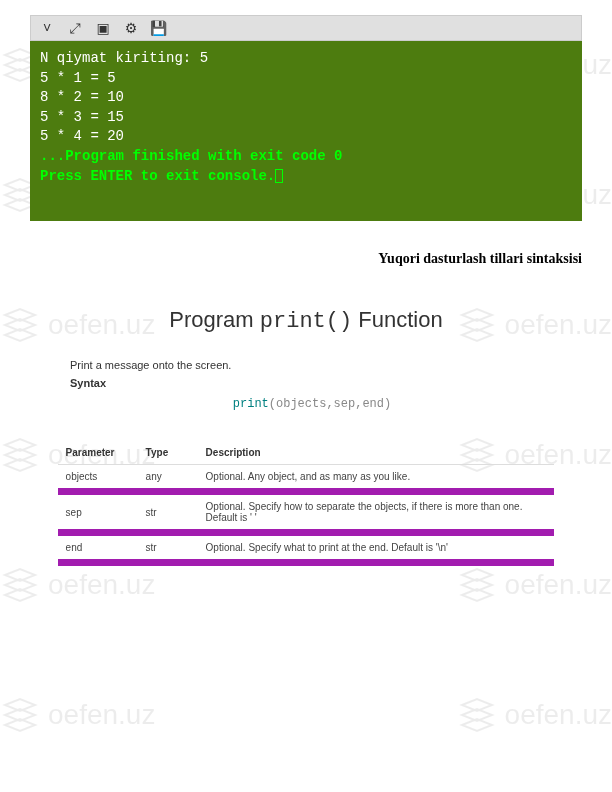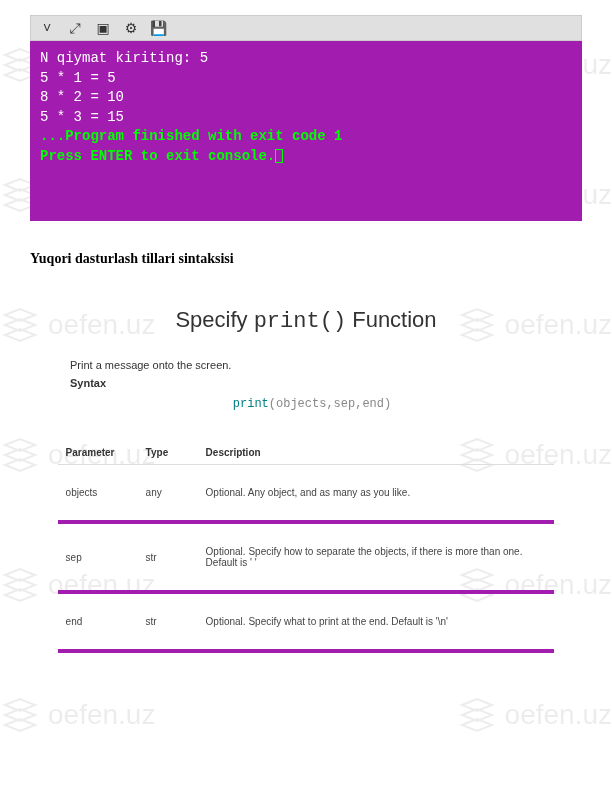--- a/index.html
+++ b/index.html
@@ -79,21 +79,21 @@
       width: 20px;
       height: 20px;
       display: flex;
       align-items: center;
       justify-content: center;
       font-size: 14px;
       color: #333;
     }
     
     .console-body {
-      background: #a21caf;
+      background: #4d7c0f;
       color: #ffffff;
       font-family: 'Courier New', monospace;
       font-size: 14px;
       padding: 8px 10px;
       min-height: 180px;
       line-height: 1.4;
     }
     
     .console-line {
       white-space: pre;
@@ -107,21 +107,21 @@
     .cursor-box {
       display: inline-block;
       width: 8px;
       height: 14px;
       border: 1px solid #00ff00;
       vertical-align: middle;
     }
     
     
     .main-title {
-      text-align: left;
+      text-align: right;
       font-weight: bold;
       font-size: 14px;
       margin: 30px 0 40px 0;
       font-family: 'Times New Roman', serif;
     }
     
     
     .python-heading {
       text-align: center;
       font-size: 22px;
@@ -177,23 +177,23 @@
     
     .params-table th {
       text-align: left;
       padding: 6px 8px;
       font-weight: bold;
       color: #333;
       border-bottom: 1px solid #ddd;
     }
     
     .params-table td {
-      padding: 22px 8px;
+      padding: 6px 8px;
       color: #444;
-      border-bottom: 4px solid #a21caf;
+      border-bottom: 7px solid #a21caf;
     }
     
     .params-table th:nth-child(1),
     .params-table td:nth-child(1) {
       width: 80px;
     }
     
     .params-table th:nth-child(2),
     .params-table td:nth-child(2) {
       width: 60px;
@@ -297,30 +297,31 @@
       <span class="toolbar-btn">⤢</span>
       <span class="toolbar-btn">▣</span>
       <span class="toolbar-btn">⚙</span>
       <span class="toolbar-btn">💾</span>
     </div>
     <div class="console-body">
       <div class="console-line">N qiymat kiriting: 5</div>
       <div class="console-line">5 * 1 = 5</div>
       <div class="console-line">8 * 2 = 10</div>
       <div class="console-line">5 * 3 = 15</div>
+      <div class="console-line">5 * 4 = 20</div>
       <div class="console-line"></div>
-      <div class="console-line console-green">...Program finished with exit code 1</div>
+      <div class="console-line console-green">...Program finished with exit code 0</div>
       <div class="console-line console-green"><span>Press ENTER to exit console.</span><span class="cursor-box"></span></div>
     </div>
   </div>
 
   <div class="main-title">Yuqori dasturlash tillari sintaksisi</div>
 
   <div class="python-heading">
-    <span>Specify </span><span class="func-name">print()</span><span> Function</span>
+    <span>Program </span><span class="func-name">print()</span><span> Function</span>
   </div>
 
   <div class="description-text">Print a message onto the screen.</div>
   <div class="syntax-label">Syntax</div>
   <div class="syntax-code">
     <span class="syntax-keyword">print</span><span class="syntax-params">(objects,sep,end)</span>
   </div>
 
   <table class="params-table">
     <thead>

